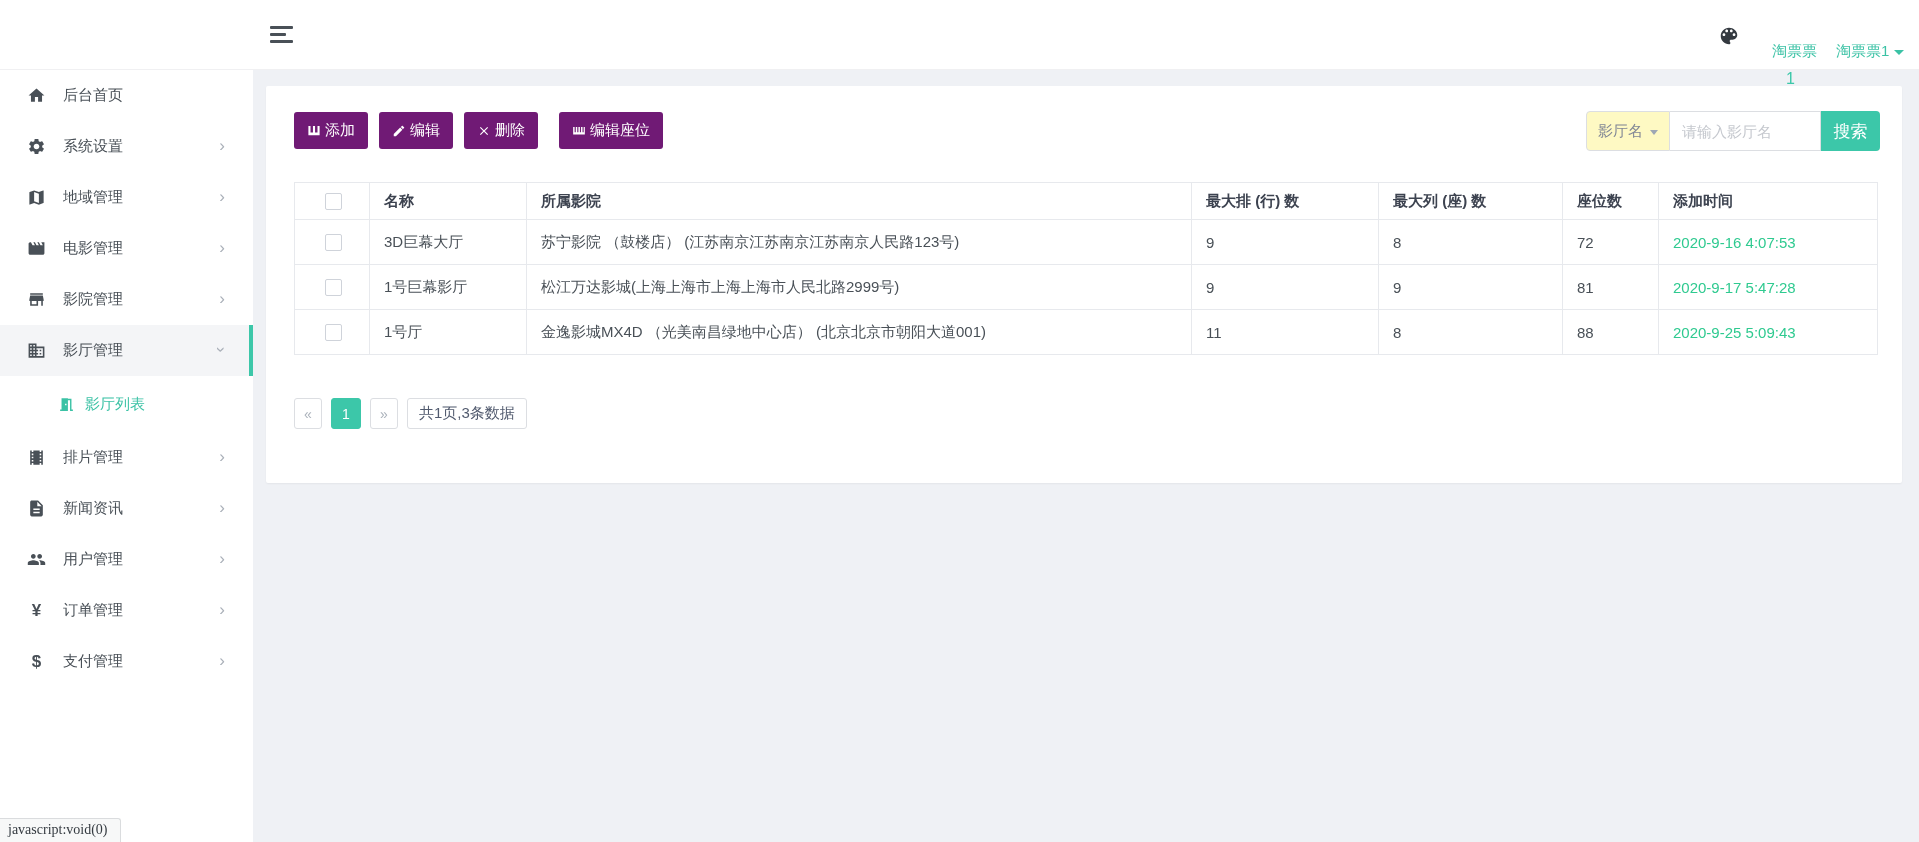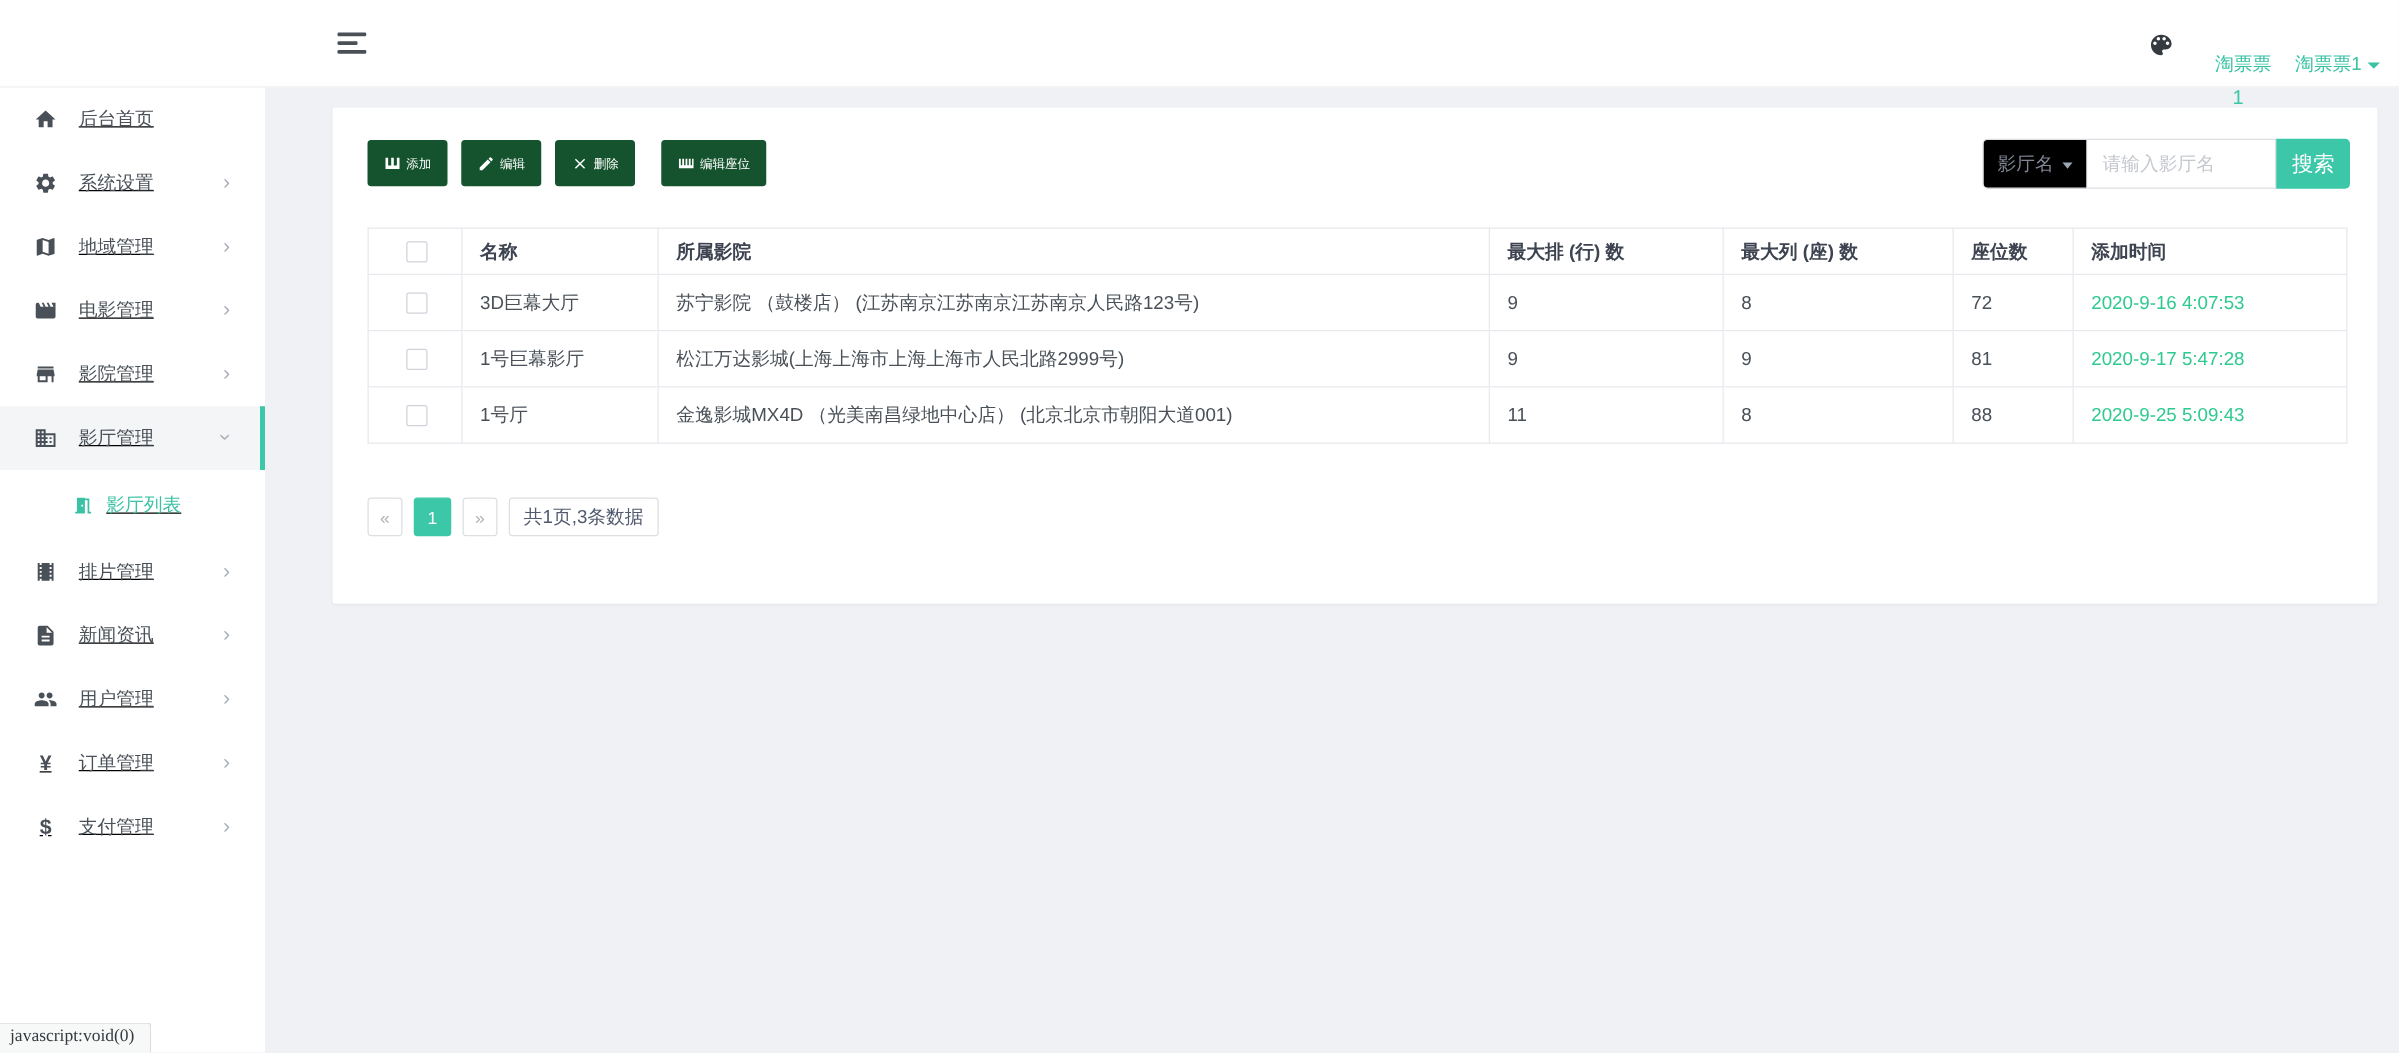--- a/index.html
+++ b/index.html
@@ -14,21 +14,21 @@
   .hamburger .bar.mid { width:16px; }
   .palette { position:absolute; left:1718px; top:25px; width:22px; height:22px; color:#343a40; cursor:pointer; }
   .hlink { position:absolute; top:16px; height:70px; display:flex; align-items:center;
     color:#3bc2a5; font-size:15px; text-decoration:none; cursor:pointer; }
   .hlink.site { left:1772px; }
   .hlink.user { left:1836px; gap:5px; }
   .caret-down { width:0; height:0; border-left:5px solid transparent; border-right:5px solid transparent;
     border-top:5px solid #3bc2a5; display:inline-block; margin-top:2px; }
 
   
-  .sidebar { position:absolute; left:0; top:70px; width:212px; height:772px; background:#fff; z-index:4;text-decoration:underline; }
+  .sidebar { position:absolute; left:0; top:70px; width:253px; height:772px; background:#fff; z-index:4; }
   .side-item { position:relative; height:51px; display:flex; align-items:center;
     padding-left:27px; color:#495057; font-size:15px; cursor:pointer; }
   .side-item .ic { width:19px; height:19px; flex:0 0 19px; color:#495057; }
   .side-item .lbl { margin-left:17px; }
   .side-item .chev { position:absolute; right:28px; top:50%; transform:translateY(-58%);
     color:#aab0b9; font-size:17px; line-height:1; }
   .side-item .chev.down { transform:translateY(-58%) rotate(90deg); }
   .side-item.active { background:#f4f5f7; }
   .side-item.active::after { content:""; position:absolute; right:0; top:0; width:4px; height:100%; background:#3cc7a9; }
   .side-sub { height:56px; display:flex; align-items:center; padding-left:58px;
@@ -38,27 +38,27 @@
   .glyph-ic { font-size:17px; font-weight:bold; width:19px; text-align:center; color:#495057; }
 
   
   .card { position:absolute; left:266px; top:86px; width:1636px; height:397px;
     background:#fff; border-radius:2px; box-shadow:0 1px 2px rgba(0,0,0,.05); }
   .stray-one { position:absolute; left:1786px; top:70px; color:#3cc7a9; font-size:16px; z-index:6; }
 
   
   .btn-row { position:absolute; left:28px; top:26px; display:flex; gap:11px; }
   .tbtn { display:inline-flex; align-items:center; gap:4px; height:37px; padding:0 13px;
-    background:#14532d; color:#fff; font-size:10px; border:none; border-radius:3px; cursor:pointer; }
+    background:#701a75; color:#fff; font-size:15px; border:none; border-radius:3px; cursor:pointer; }
   .tbtn svg { width:14px; height:14px; fill:#fff; }
   .tbtn.seats { margin-left:10px; }
 
   
   .search-group { position:absolute; right:22px; top:25px; display:flex; height:40px; }
-  .search-sel { width:84px; background:#000000; border:1px solid #dcdee2; border-radius:4px 0 0 4px;
+  .search-sel { width:84px; background:#fef9c3; border:1px solid #dcdee2; border-radius:4px 0 0 4px;
     display:flex; align-items:center; justify-content:center; gap:7px; color:#808695; font-size:15px; cursor:pointer; }
   .search-sel .tri { width:0; height:0; border-left:4px solid transparent; border-right:4px solid transparent;
     border-top:5px solid #9ea7b4; margin-top:2px; }
   .search-input { width:151px; border:1px solid #dcdee2; border-left:none; padding:0 12px;
     font-size:15px; color:#495057; outline:none; font-family:inherit; }
   .search-input::placeholder { color:#c5c8ce; }
   .search-btn { width:59px; background:#3cc7a9; color:#fff; border:none; font-size:17px;
     border-radius:0 4px 4px 0; cursor:pointer; }
 
   

